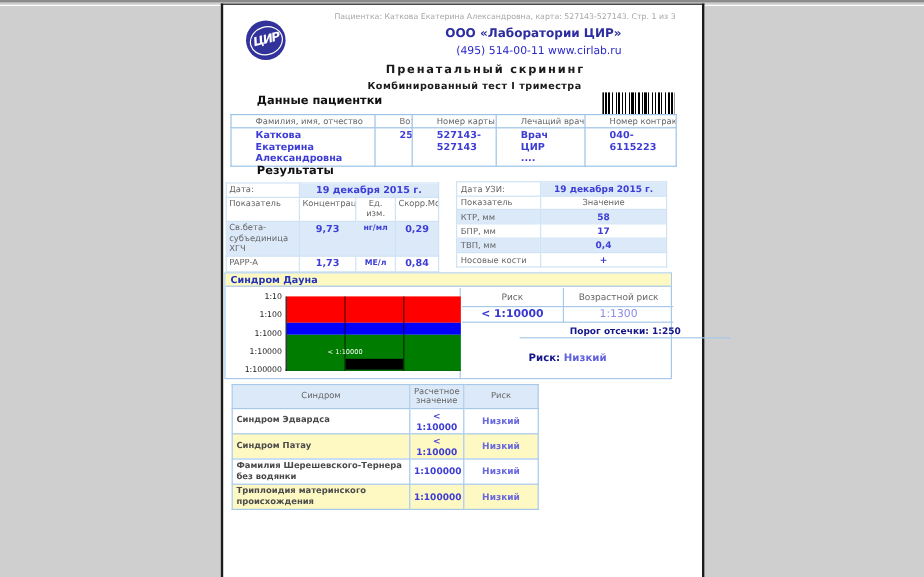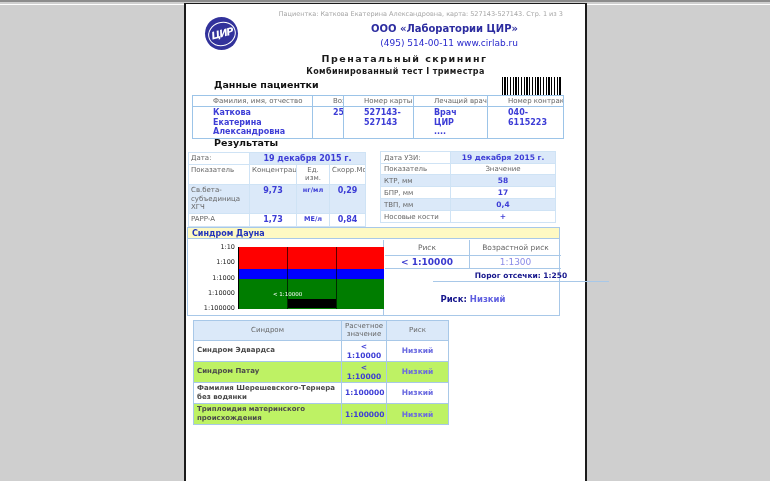--- a/index.html
+++ b/index.html
@@ -96,21 +96,21 @@
   .rp-final .rlabel { font-weight:bold; color:#15158c; }
   .rp-final .rlevel { font-weight:bold; color:#5f5fe0; margin-left:3px; }
 
   
   .syndromes { left:7px; top:316px; width:255px; }
   .syndromes th, .syndromes td { border:1px solid #a8c8e8; padding:1px 3px; vertical-align:middle; }
   .syndromes th { background:#dbe9f9; font-size:7px; font-weight:normal; color:#666; text-align:center; line-height:1.2; height:16px; }
   .syndromes .name { font-size:7px; font-weight:bold; color:#4a4a4a; text-align:left; line-height:1.3; }
   .syndromes .val  { font-size:7.5px; font-weight:bold; color:#3d3dd6; text-align:center; }
   .syndromes .risk { font-size:7.5px; font-weight:bold; color:#6a6ae0; text-align:center; }
-  .syndromes tr.stripe td { background:#bef264; }
+  .syndromes tr.stripe td { background:#fef9c3; }
   .syndromes tr.r1 td { height:13px; } .syndromes tr.r2 td { height:12px; }
   .syndromes tr.r3 td, .syndromes tr.r4 td { height:20px; }
 </style>
 </head>
 <body>
 
 <div class="chrome-top"></div>
 <div class="chrome-hl"></div>
 
 <div class="page">

